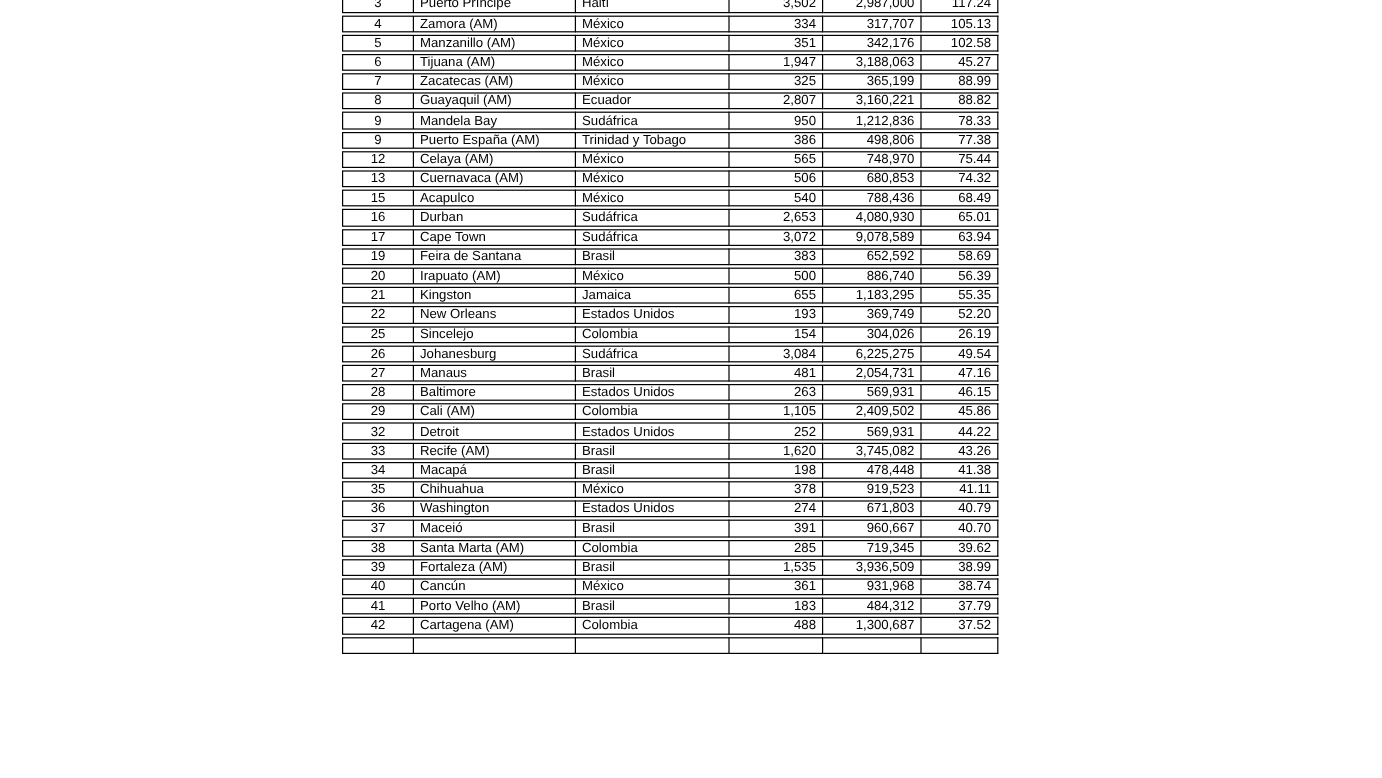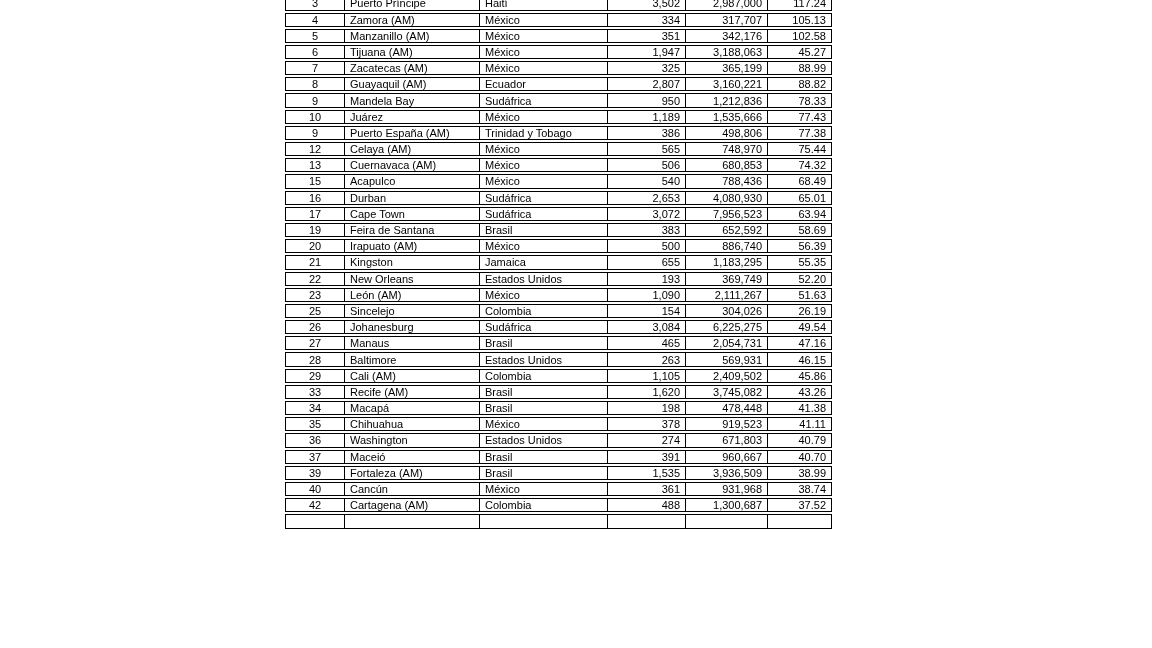--- a/index.html
+++ b/index.html
@@ -114,28 +114,20 @@
         </tr>
         <tr>
           <td class="c">9</td>
           <td class="l">Mandela Bay</td>
           <td class="l">Sudáfrica</td>
           <td class="r">950</td>
           <td class="r">1,212,836</td>
           <td class="r">78.33</td>
         </tr>
         <tr>
-          <td class="c">10</td>
-          <td class="l">Juárez</td>
-          <td class="l">México</td>
-          <td class="r">1,189</td>
-          <td class="r">1,535,666</td>
-          <td class="r">77.43</td>
-        </tr>
-        <tr>
           <td class="c">9</td>
           <td class="l">Puerto España (AM)</td>
           <td class="l">Trinidad y Tobago</td>
           <td class="r">386</td>
           <td class="r">498,806</td>
           <td class="r">77.38</td>
         </tr>
         <tr>
           <td class="c">12</td>
           <td class="l">Celaya (AM)</td>
@@ -166,21 +158,21 @@
           <td class="l">Sudáfrica</td>
           <td class="r">2,653</td>
           <td class="r">4,080,930</td>
           <td class="r">65.01</td>
         </tr>
         <tr>
           <td class="c">17</td>
           <td class="l">Cape Town</td>
           <td class="l">Sudáfrica</td>
           <td class="r">3,072</td>
-          <td class="r">7,956,523</td>
+          <td class="r">9,078,589</td>
           <td class="r">63.94</td>
         </tr>
         <tr>
           <td class="c">19</td>
           <td class="l">Feira de Santana</td>
           <td class="l">Brasil</td>
           <td class="r">383</td>
           <td class="r">652,592</td>
           <td class="r">58.69</td>
         </tr>
@@ -202,68 +194,68 @@
         </tr>
         <tr>
           <td class="c">22</td>
           <td class="l">New Orleans</td>
           <td class="l">Estados Unidos</td>
           <td class="r">193</td>
           <td class="r">369,749</td>
           <td class="r">52.20</td>
         </tr>
         <tr>
-          <td class="c">23</td>
-          <td class="l">León (AM)</td>
-          <td class="l">México</td>
-          <td class="r">1,090</td>
-          <td class="r">2,111,267</td>
-          <td class="r">51.63</td>
-        </tr>
-        <tr>
           <td class="c">25</td>
           <td class="l">Sincelejo</td>
           <td class="l">Colombia</td>
           <td class="r">154</td>
           <td class="r">304,026</td>
           <td class="r">26.19</td>
         </tr>
         <tr>
           <td class="c">26</td>
           <td class="l">Johanesburg</td>
           <td class="l">Sudáfrica</td>
           <td class="r">3,084</td>
           <td class="r">6,225,275</td>
           <td class="r">49.54</td>
         </tr>
         <tr>
           <td class="c">27</td>
           <td class="l">Manaus</td>
           <td class="l">Brasil</td>
-          <td class="r">465</td>
+          <td class="r">481</td>
           <td class="r">2,054,731</td>
           <td class="r">47.16</td>
         </tr>
         <tr>
           <td class="c">28</td>
           <td class="l">Baltimore</td>
           <td class="l">Estados Unidos</td>
           <td class="r">263</td>
           <td class="r">569,931</td>
           <td class="r">46.15</td>
         </tr>
         <tr>
           <td class="c">29</td>
           <td class="l">Cali (AM)</td>
           <td class="l">Colombia</td>
           <td class="r">1,105</td>
           <td class="r">2,409,502</td>
           <td class="r">45.86</td>
         </tr>
         <tr>
+          <td class="c">32</td>
+          <td class="l">Detroit</td>
+          <td class="l">Estados Unidos</td>
+          <td class="r">252</td>
+          <td class="r">569,931</td>
+          <td class="r">44.22</td>
+        </tr>
+        <tr>
           <td class="c">33</td>
           <td class="l">Recife (AM)</td>
           <td class="l">Brasil</td>
           <td class="r">1,620</td>
           <td class="r">3,745,082</td>
           <td class="r">43.26</td>
         </tr>
         <tr>
           <td class="c">34</td>
           <td class="l">Macapá</td>
@@ -290,34 +282,50 @@
         </tr>
         <tr>
           <td class="c">37</td>
           <td class="l">Maceió</td>
           <td class="l">Brasil</td>
           <td class="r">391</td>
           <td class="r">960,667</td>
           <td class="r">40.70</td>
         </tr>
         <tr>
+          <td class="c">38</td>
+          <td class="l">Santa Marta (AM)</td>
+          <td class="l">Colombia</td>
+          <td class="r">285</td>
+          <td class="r">719,345</td>
+          <td class="r">39.62</td>
+        </tr>
+        <tr>
           <td class="c">39</td>
           <td class="l">Fortaleza (AM)</td>
           <td class="l">Brasil</td>
           <td class="r">1,535</td>
           <td class="r">3,936,509</td>
           <td class="r">38.99</td>
         </tr>
         <tr>
           <td class="c">40</td>
           <td class="l">Cancún</td>
           <td class="l">México</td>
           <td class="r">361</td>
           <td class="r">931,968</td>
           <td class="r">38.74</td>
+        </tr>
+        <tr>
+          <td class="c">41</td>
+          <td class="l">Porto Velho (AM)</td>
+          <td class="l">Brasil</td>
+          <td class="r">183</td>
+          <td class="r">484,312</td>
+          <td class="r">37.79</td>
         </tr>
         <tr>
           <td class="c">42</td>
           <td class="l">Cartagena (AM)</td>
           <td class="l">Colombia</td>
           <td class="r">488</td>
           <td class="r">1,300,687</td>
           <td class="r">37.52</td>
         </tr>
         <tr>

